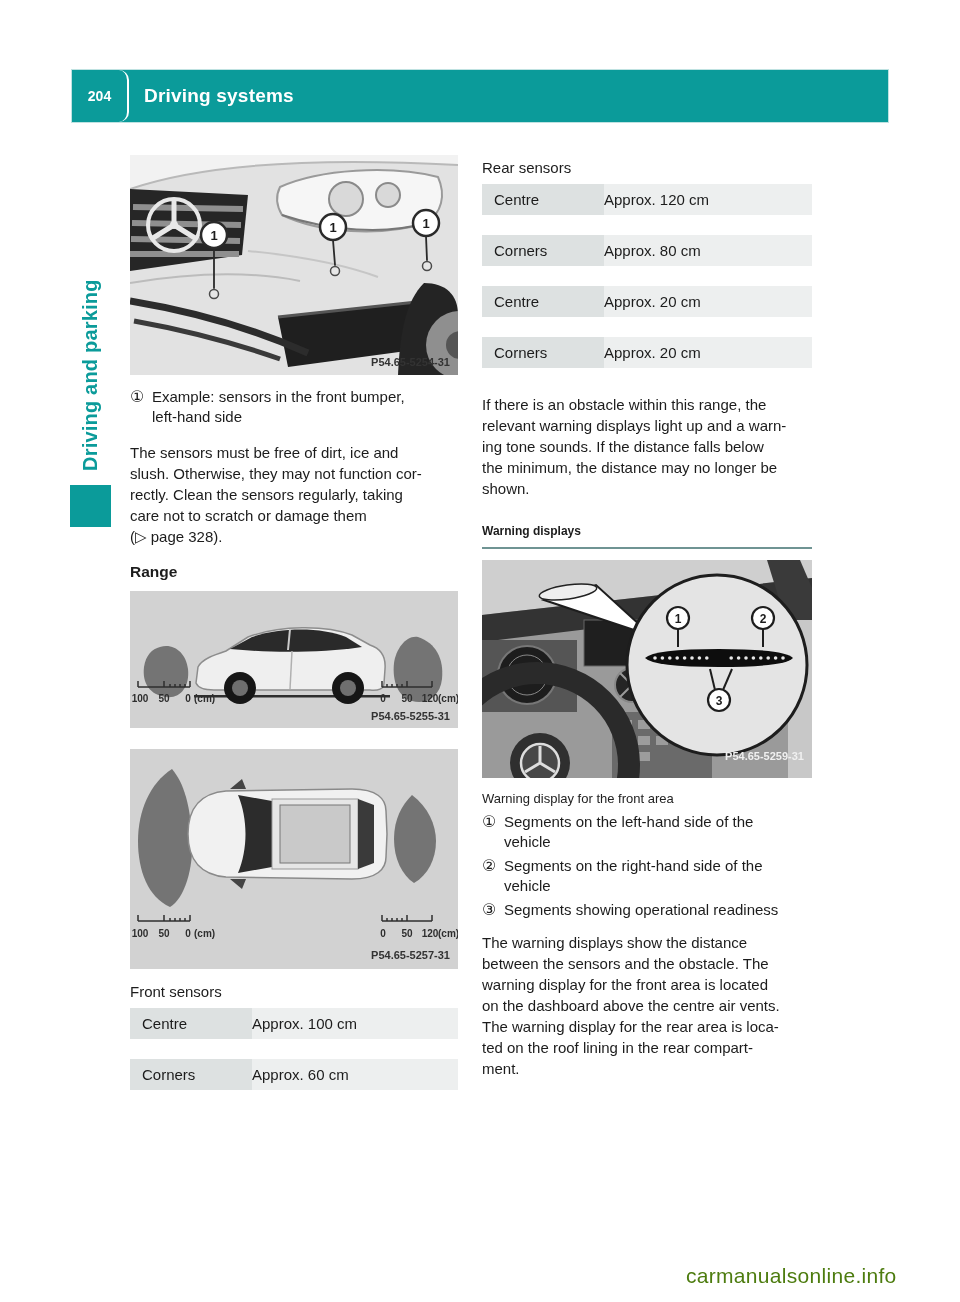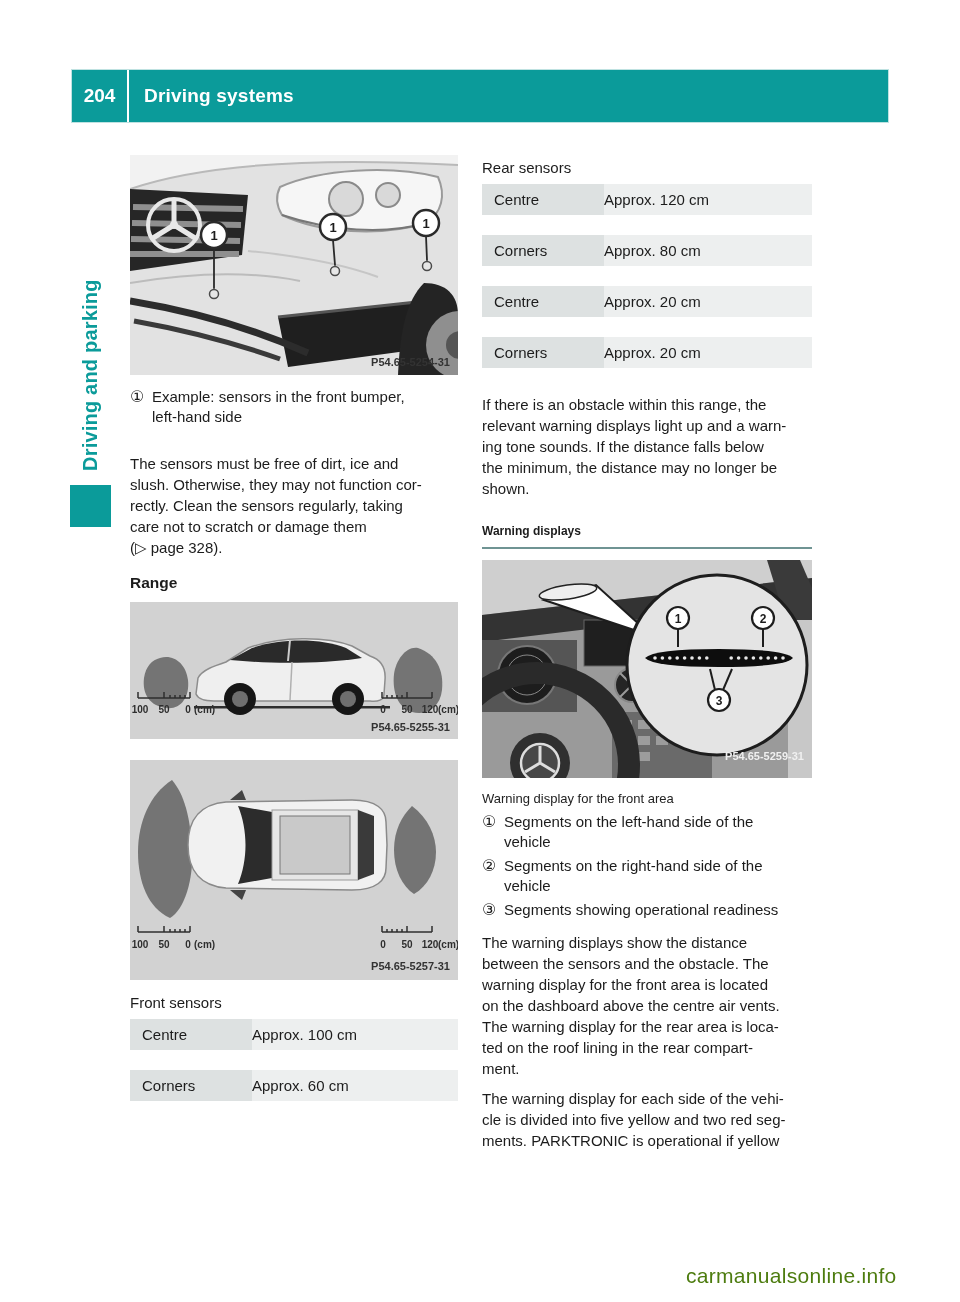--- a/index.html
+++ b/index.html
@@ -2,36 +2,36 @@
 <html><head>
 <meta charset="utf-8">
 <style>
   html,body{margin:0;padding:0;background:#ffffff;}
   .page{
     position:relative;width:960px;height:1302px;background:#ffffff;overflow:hidden;
     font-family:"Liberation Sans","DejaVu Sans",sans-serif;color:#1c1c1c;
   }
   
   .header-bar{position:absolute;left:72px;top:70px;width:816px;height:52px;background:#0b9b9a;display:flex;box-shadow:0 0 0 1px #bfe2e1;}
-  .page-num-box{width:55px;border-right:2px solid #ffffff;display:flex;align-items:center;justify-content:center;color:#fff;font-weight:bold;font-size:19px;}
+  .page-num-box{width:55px;border-right:2px solid #ffffff;display:flex;align-items:center;justify-content:center;color:#fff;font-weight:bold;font-size:14px;border-radius:10px;}
   .header-title{color:#fff;font-weight:bold;font-size:19px;display:flex;align-items:center;padding-left:15px;letter-spacing:0.2px;}
   
   .sidebar-label{position:absolute;left:79px;top:471px;transform-origin:0 0;transform:rotate(-90deg);
     white-space:nowrap;color:#0b9b9a;font-weight:bold;font-size:20px;letter-spacing:0.2px;}
   .sidebar-tab{position:absolute;left:70px;top:485px;width:41px;height:42px;background:#0b9b9a;}
   
   .col{position:absolute;top:155px;font-size:15px;line-height:21px;}
   .col-left{left:130px;width:328px;}
   .col-right{left:482px;width:330px;}
   .pre{white-space:pre-line;}
   .figure{display:block;}
   .hang{display:flex;margin-top:12px;}
   .hang .marker{width:22px;flex:0 0 22px;font-size:16px;line-height:20px;font-family:"DejaVu Sans",sans-serif;}
   .hang .htext{flex:1;white-space:pre-line;line-height:20px;}
-  .para{margin-top:26px;}
+  .para{margin-top:15px;}
   .h-range{margin-top:15px;margin-bottom:9px;font-weight:bold;font-size:15.5px;line-height:20px;}
   .table-title{font-size:15px;line-height:20px;}
   .data-table{margin-top:6px;}
   .data-row{display:flex;height:31px;margin-bottom:20px;}
   .cell-label{width:122px;flex:0 0 122px;background:#dde1e1;display:flex;align-items:center;padding-left:12px;box-sizing:border-box;}
   .cell-value{flex:1;background:#edefef;display:flex;align-items:center;box-sizing:border-box;}
   .h-warning{margin-top:22px;font-weight:bold;font-size:12px;line-height:20px;padding-bottom:6px;border-bottom:2px solid #6f9493;}
   .fig-caption{margin-top:12px;font-size:13px;line-height:17px;color:#222;}
   .legend .hang{margin-top:4px;}
   .mt26{margin-top:26px;}
@@ -352,19 +352,16 @@
       </div>
     </div>
 
     <p class="pre mt12" style="margin-bottom:0;">The warning displays show the distance
 between the sensors and the obstacle. The
 warning display for the front area is located
 on the dashboard above the centre air vents.
 The warning display for the rear area is loca-
 ted on the roof lining in the rear compart-
 ment.</p>
-    <p class="pre" style="margin-top:9px;margin-bottom:0;">The warning display for each side of the vehi-
-cle is divided into five yellow and two red seg-
-ments. PARKTRONIC is operational if yellow</p>
   </div>
 
   <div class="watermark">carmanualsonline.info</div>
 </div>
 
 </body></html>

